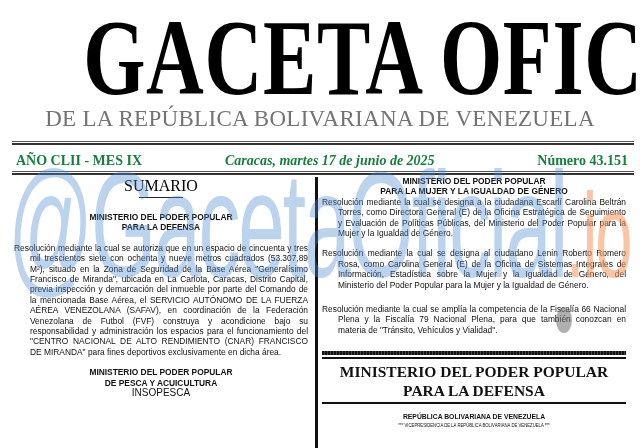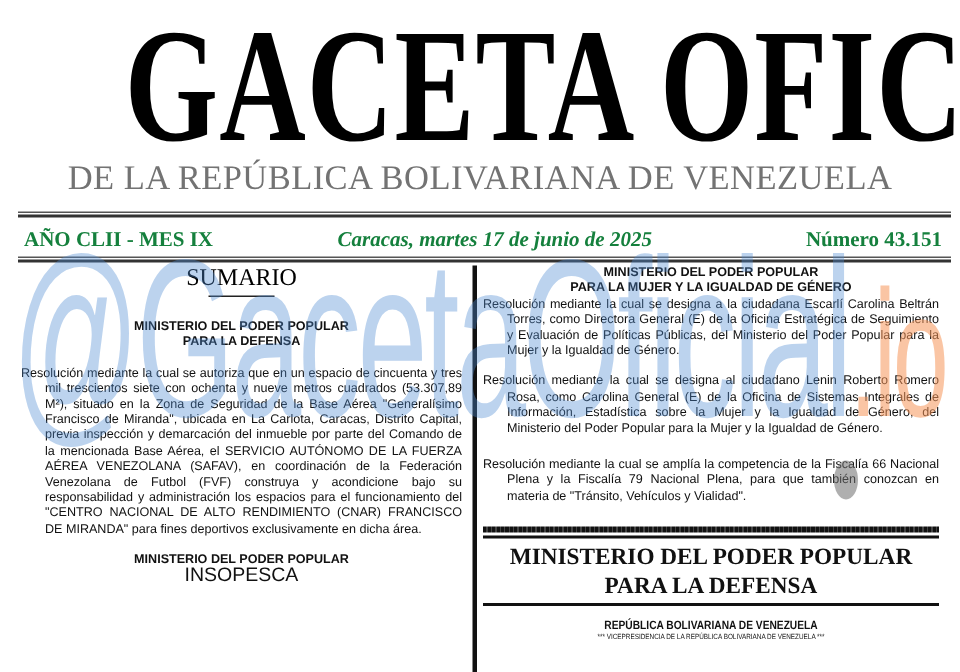--- a/index.html
+++ b/index.html
@@ -43,21 +43,21 @@
     }
     .sumario-underline { width: 44px; height: 1px; background: #222; margin: 1px auto 0; }
 
     .ministry {
       font-weight: bold; font-size: 8.4px; text-align: center; line-height: 10.4px; color: #111;
     }
     .entry {
       font-size: 8.4px; line-height: 10.4px; text-align: justify; color: #111;
       padding-left: 16px; text-indent: -16px;
     }
-    .sub-center { font-size: 13px; text-align: center; line-height: 10.4px; color: #111; }
+    .sub-center { font-size: 10px; text-align: center; line-height: 10.4px; color: #111; }
     .gap10 { height: 10px; }
     .gap14 { height: 14px; }
 
     .box-rule-thick { height: 4px; background: repeating-linear-gradient(90deg,#111 0 2px,#444 2px 3px); margin-top: 2px; }
     .box-rule-thin { height: 2px; background: #111; margin-top: 2px; }
     .box-title {
       font-family: "Liberation Serif", serif; font-weight: bold; font-size: 15.5px; line-height: 19px;
       text-align: center; color: #111; margin-top: 3px;
     }
     .box-bottom-rule { height: 2px; background: #111; margin-top: 2px; }
@@ -107,20 +107,21 @@
   <div class="ministry">
     <div>MINISTERIO DEL PODER POPULAR</div>
     <div>PARA LA DEFENSA</div>
   </div>
   <div class="gap10"></div>
   <div class="entry">Resolución mediante la cual se autoriza que en un espacio de cincuenta y tres mil trescientos siete con ochenta y nueve metros cuadrados (53.307,89 M²), situado en la Zona de Seguridad de la Base Aérea "Generalísimo Francisco de Miranda", ubicada en La Carlota, Caracas, Distrito Capital, previa inspección y demarcación del inmueble por parte del Comando de la mencionada Base Aérea, el SERVICIO AUTÓNOMO DE LA FUERZA AÉREA VENEZOLANA (SAFAV), en coordinación de la Federación Venezolana de Futbol (FVF) construya y acondicione bajo su responsabilidad y administración los espacios para el funcionamiento del "CENTRO NACIONAL DE ALTO RENDIMIENTO (CNAR) FRANCISCO DE MIRANDA" para fines deportivos exclusivamente en dicha área.</div>
   <div class="gap10"></div>
 
   <div class="ministry">
     <div>MINISTERIO DEL PODER POPULAR</div>
+    <div>DE PESCA Y ACUICULTURA</div>
   </div>
   <div class="sub-center">INSOPESCA</div>
 </div>
 
 <div class="col-right">
   <div class="ministry">
     <div>MINISTERIO DEL PODER POPULAR</div>
     <div>PARA LA MUJER Y LA IGUALDAD DE GÉNERO</div>
   </div>
   <div class="entry">Resolución mediante la cual se designa a la ciudadana Escarlí Carolina Beltrán Torres, como Directora General (E) de la Oficina Estratégica de Seguimiento y Evaluación de Políticas Públicas, del Ministerio del Poder Popular para la Mujer y la Igualdad de Género.</div>

